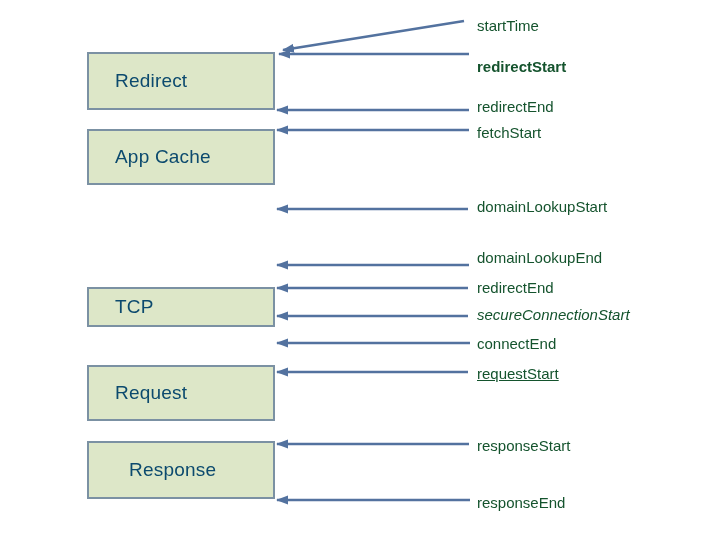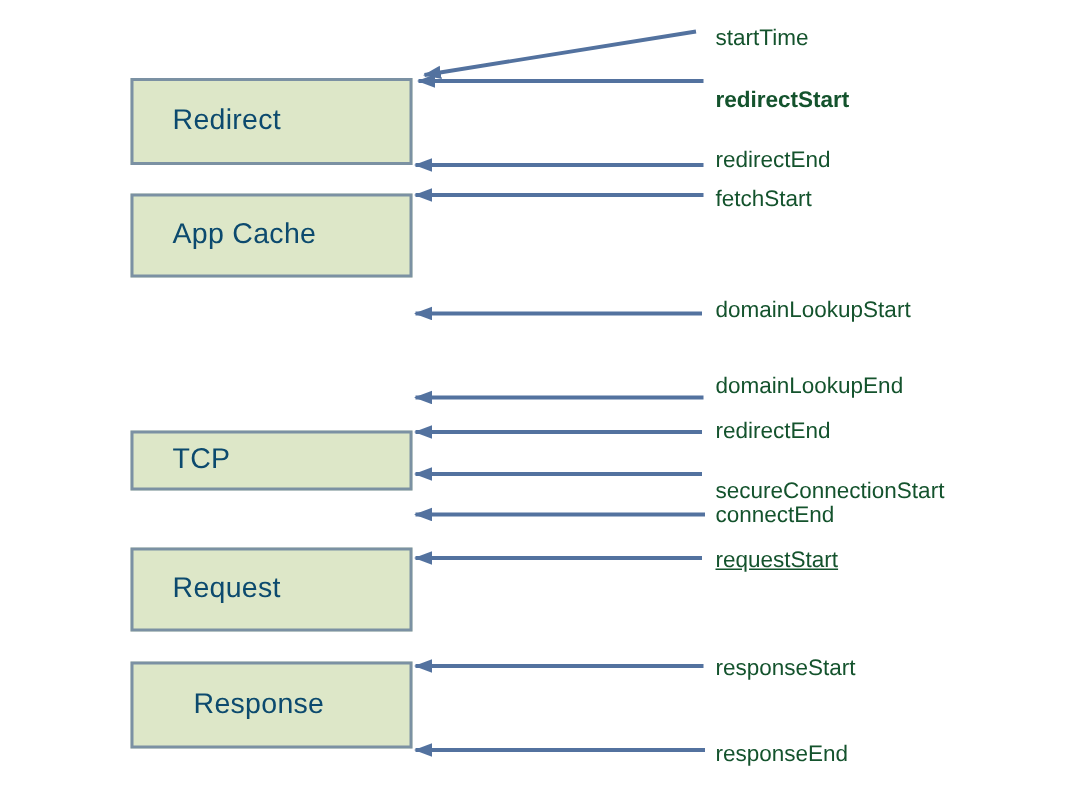--- a/index.html
+++ b/index.html
@@ -96,19 +96,19 @@
     <span>Response</span>
   </div>
 
   <div class="mlabel" style="top:17px;">startTime</div>
   <div class="mlabel" style="top:58px;font-weight:bold;">redirectStart</div>
   <div class="mlabel" style="top:98px;">redirectEnd</div>
   <div class="mlabel" style="top:124px;">fetchStart</div>
   <div class="mlabel" style="top:198px;text-align:right;">domainLookupStart</div>
   <div class="mlabel" style="top:249px;">domainLookupEnd</div>
   <div class="mlabel" style="top:279px;">redirectEnd</div>
-  <div class="mlabel" style="top:319px;">secureConnectionStart</div>
+  <div class="mlabel" style="top:306px;font-style:italic;">secureConnectionStart</div>
   <div class="mlabel" style="top:335px;">connectEnd</div>
   <div class="mlabel" style="top:365px;text-decoration:underline;">requestStart</div>
   <div class="mlabel" style="top:437px;">responseStart</div>
   <div class="mlabel" style="top:494px;">responseEnd</div>
 
 </div>
 
 </body></html>

